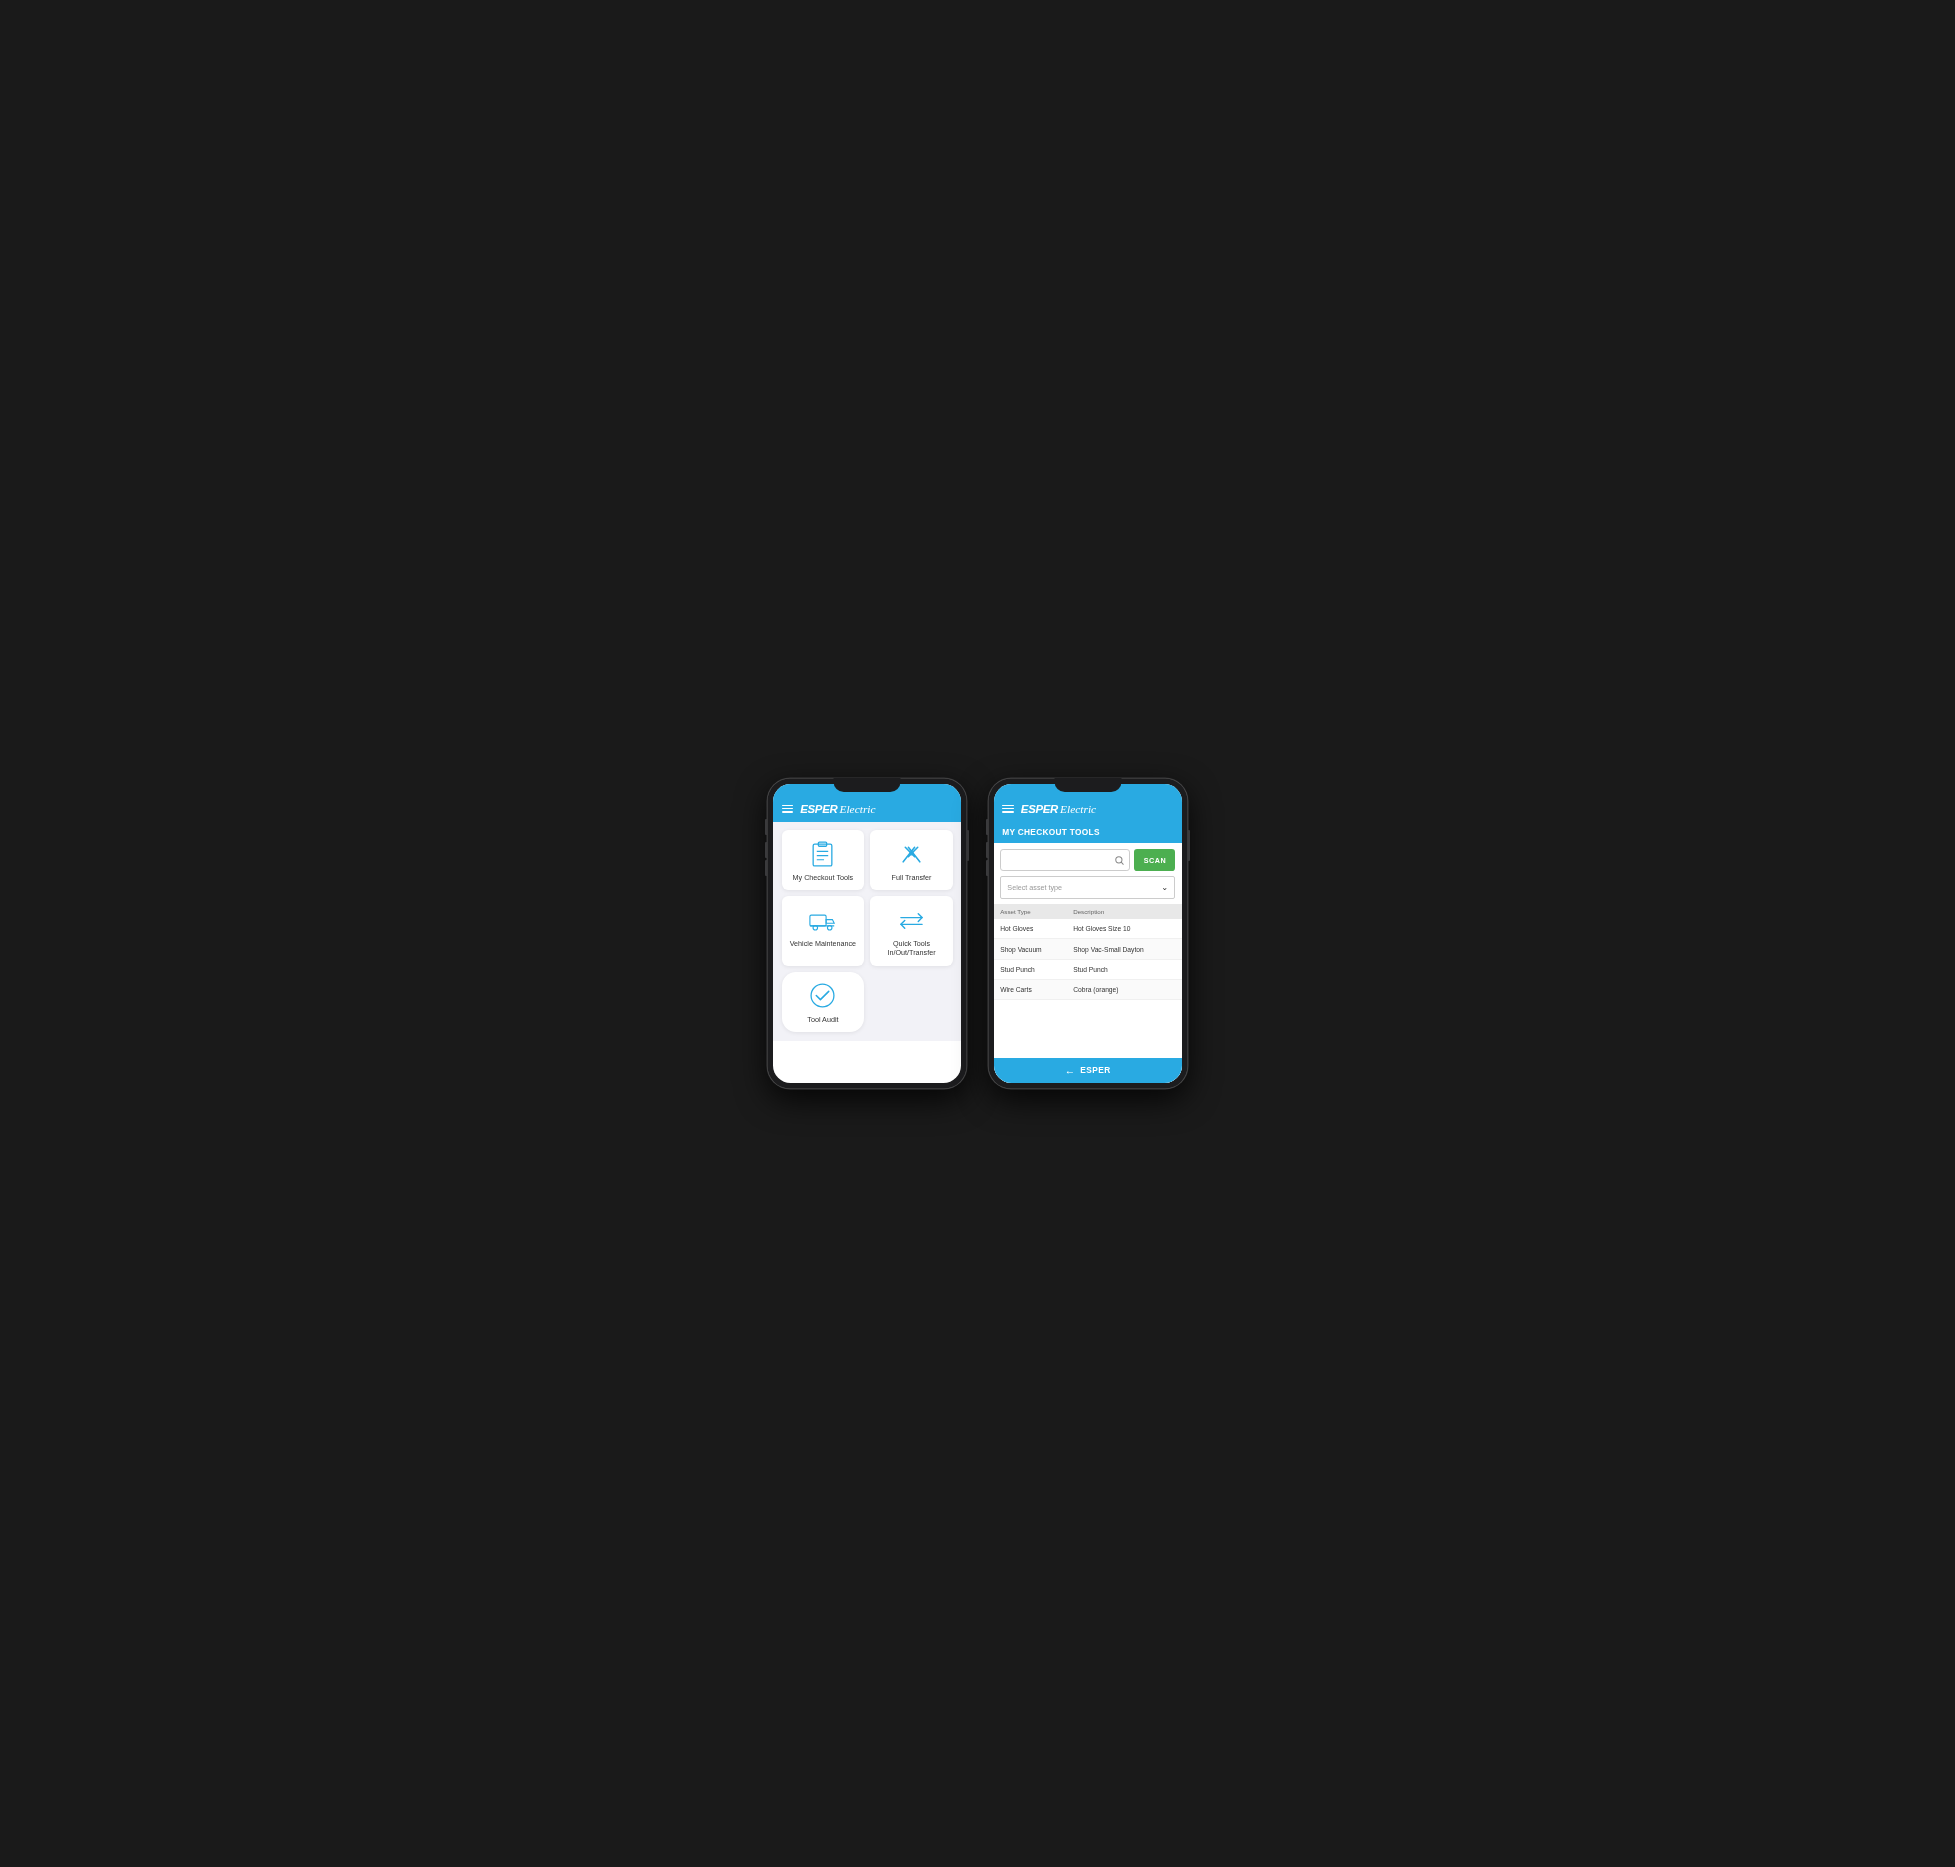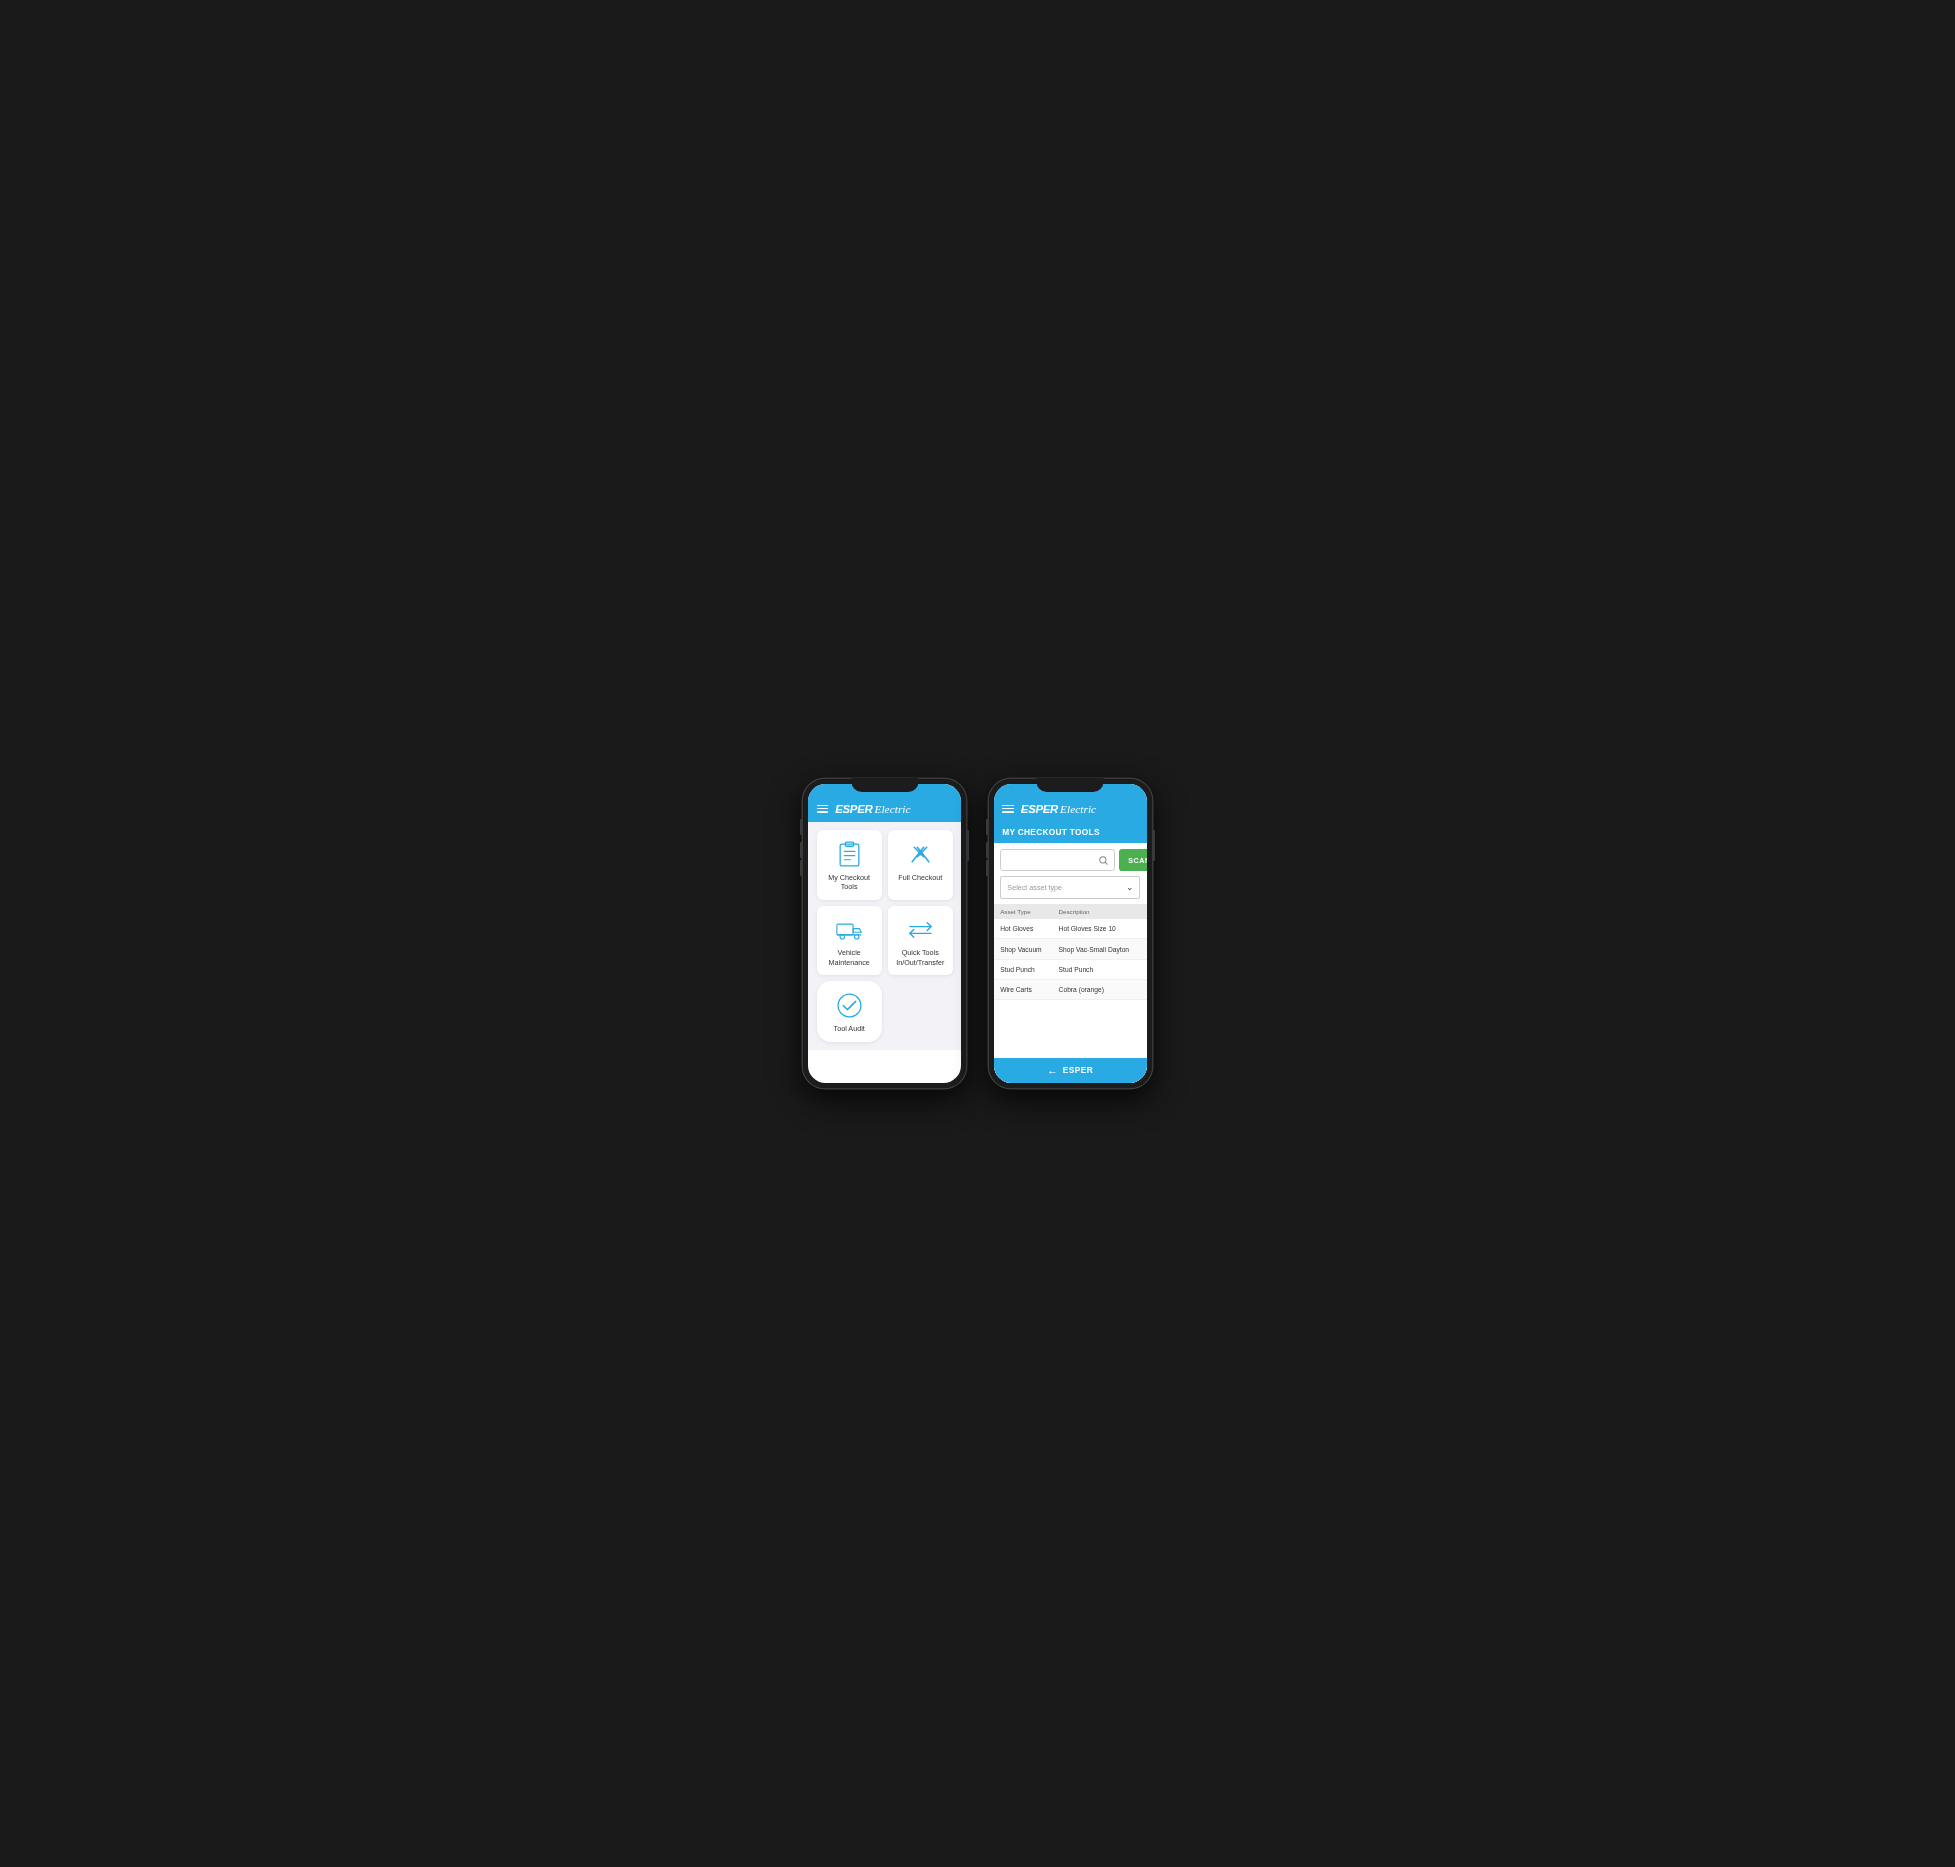--- a/index.html
+++ b/index.html
@@ -9,21 +9,21 @@
       justify-content: center;
       align-items: center;
       min-height: 100vh;
       font-family: -apple-system, BlinkMacSystemFont, 'Segoe UI', sans-serif;
       padding: 20.6px 10.3px;
       gap: 20.6px;
     }
 
     
     .phone {
-      width: 165px;
+      width: 200px;
       background: #1c1c1e;
       border-radius: 23px;
       padding: 6.2px;
       box-shadow: 0 0 0 0.5px #3a3a3c, 0 10.3px 31px rgba(0,0,0,0.8), inset 0 0 0 0.5px #555;
       position: relative;
       flex-shrink: 0;
     }
 
     
     .notch {
@@ -347,21 +347,21 @@
         <div class="menu-card">
           <div class="menu-icon">
             <svg width="27" height="27" viewBox="0 0 52 52" fill="none">
               <line x1="10" y1="42" x2="32" y2="14" stroke="#29aae2" stroke-width="3" stroke-linecap="round"></line>
               <line x1="20" y1="32" x2="38" y2="14" stroke="#29aae2" stroke-width="3" stroke-linecap="round"></line>
               <line x1="42" y1="42" x2="20" y2="14" stroke="#29aae2" stroke-width="3" stroke-linecap="round"></line>
               <line x1="32" y1="32" x2="14" y2="14" stroke="#29aae2" stroke-width="3" stroke-linecap="round"></line>
               <circle cx="26" cy="26" r="3" stroke="#29aae2" stroke-width="2" fill="none"></circle>
             </svg>
           </div>
-          <span class="menu-label">Full Checkout</span>
+          <span class="menu-label">Full Transfer</span>
         </div>
 
         <div class="menu-card">
           <div class="menu-icon">
             <svg width="31" height="23" viewBox="0 0 60 44" fill="none">
               <rect x="2" y="10" width="36" height="24" rx="3" stroke="#29aae2" stroke-width="2.5" fill="none"></rect>
               <path d="M38 20 L52 20 L56 28 L38 28 Z" stroke="#29aae2" stroke-width="2.5" fill="none"></path>
               <line x1="2" y1="34" x2="56" y2="34" stroke="#29aae2" stroke-width="2.5"></line>
               <circle cx="14" cy="38" r="5" stroke="#29aae2" stroke-width="2.5" fill="none"></circle>
               <circle cx="46" cy="38" r="5" stroke="#29aae2" stroke-width="2.5" fill="none"></circle>

